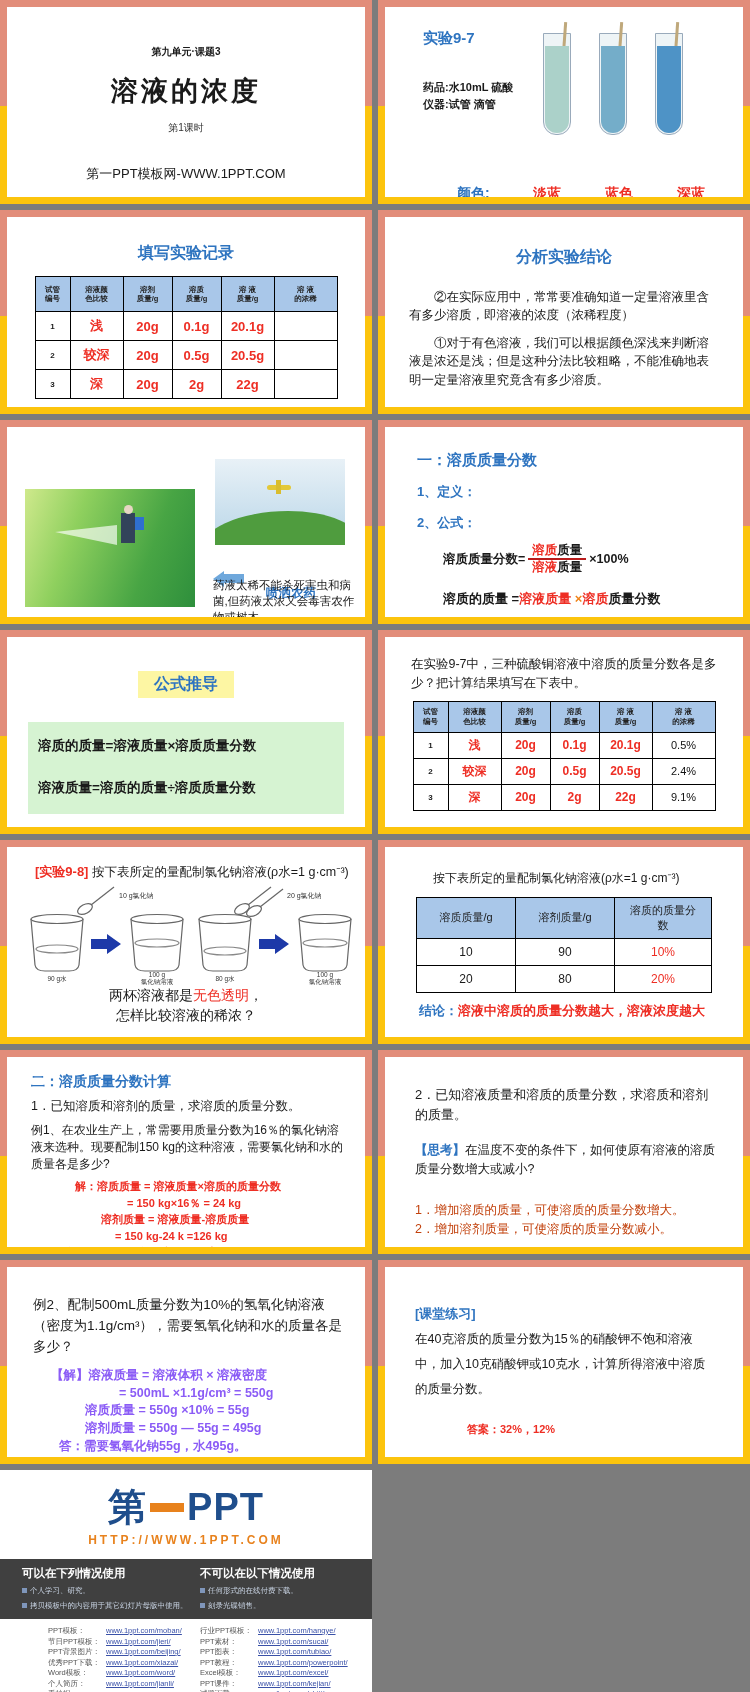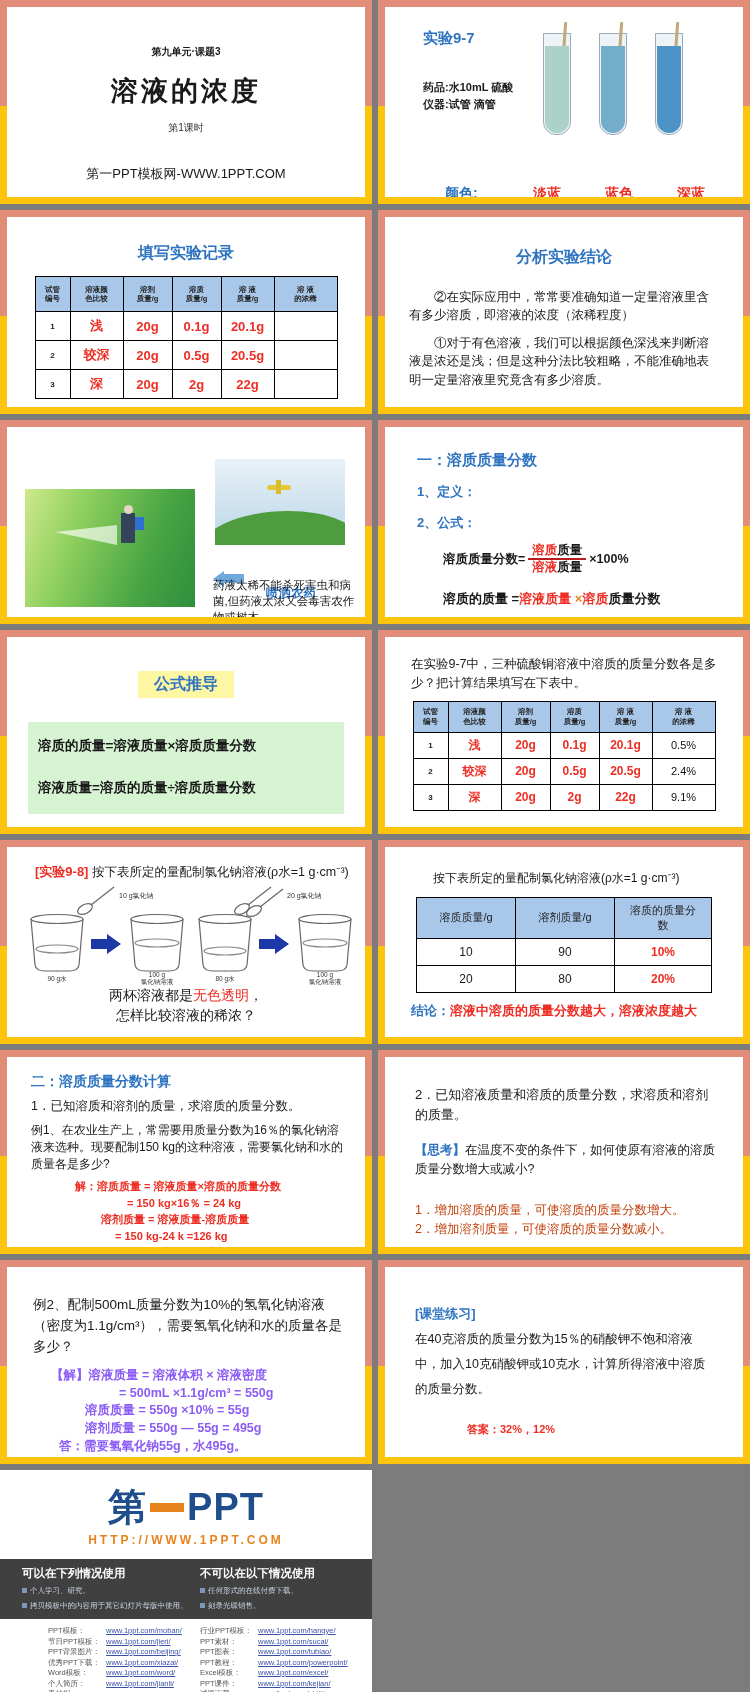--- a/index.html
+++ b/index.html
@@ -20,21 +20,21 @@
   #s1 .site{font-size:13px;margin-top:30px;}
 
   
   #s2 .title{position:absolute;left:38px;top:22px;font-size:15px;font-weight:bold;}
   #s2 .meds{position:absolute;left:38px;top:72px;font-size:11px;font-weight:bold;line-height:1.55;}
   #s2 .tubes{position:absolute;left:158px;top:26px;display:flex;gap:28px;}
   #s2 .tube{width:26px;height:100px;border:1px solid #9ab;border-radius:0 0 13px 13px;position:relative;background:#eef4f6;}
   #s2 .liq{position:absolute;left:1px;right:1px;top:12px;bottom:1px;border-radius:0 0 12px 12px;}
   #s2 .rod{position:absolute;width:3px;height:34px;background:#bfa87b;top:-12px;right:4px;transform:rotate(4deg);}
   #s2 .crow{position:absolute;left:0;right:0;bottom:12px;font-size:14px;font-weight:bold;}
-  #s2 .clabel{position:absolute;left:60px;}
+  #s2 .clabel{position:absolute;left:72px;}
   #s2 .cnames{position:absolute;left:148px;display:flex;gap:44px;}
 
   
   .rtable{border-collapse:collapse;margin:0 auto;}
   .rtable td{border:1.5px solid #000;text-align:center;vertical-align:middle;padding:0 2px;}
   .rtable .rh td{background:#a9c7e9;font-size:7.5px;font-weight:bold;color:#222;height:34px;line-height:1.25;}
   .rtable .num{font-size:8px;font-weight:bold;}
   .rtable .val{font-size:13px;font-weight:bold;color:#ee2e24;}
   .rtable .pct{font-size:11px;color:#111;}
   .rtable tr{height:29px;}
@@ -91,22 +91,22 @@
 
   
   #s10 .intro{padding:22px 0 0 48px;font-size:12px;}
   .ntable{border-collapse:collapse;margin:10px auto 0;}
   .ntable td{border:1.5px solid #000;text-align:center;font-size:11px;padding:0 4px;}
   .ntable .nh td{background:#a9c7e9;height:40px;line-height:1.4;}
   .ntable .c0,.ntable .c1{width:90px;}
   .ntable .c2{width:88px;}
   .ntable tr{height:27px;}
   .ntable .v{font-size:12px;}
-  .ntable .pctr{font-size:12px;font-weight:bold;color:#ee2e24;margin-top:16px;}
-  #s10 .concl{margin-top:9px;padding-left:26px;font-size:13px;font-weight:bold;}
+  .ntable .pctr{font-size:12px;font-weight:normal;color:#ee2e24;margin-top:16px;}
+  #s10 .concl{margin-top:9px;padding-left:34px;font-size:13px;font-weight:bold;}
 
   
   #s11 .pad{padding:16px 20px 0 24px;}
   #s11 .title{font-size:14px;font-weight:bold;}
   #s11 .sub{font-size:12.5px;margin-top:7px;}
   #s11 .example{font-size:12px;line-height:1.42;margin-top:7px;}
   #s11 .sol{margin-top:5px;font-size:11px;font-weight:bold;color:#ee2e24;line-height:1.5;}
   #s11 .sol .i0{padding-left:44px;}
   #s11 .sol .i1{padding-left:96px;}
   #s11 .sol .i2{padding-left:70px;}

